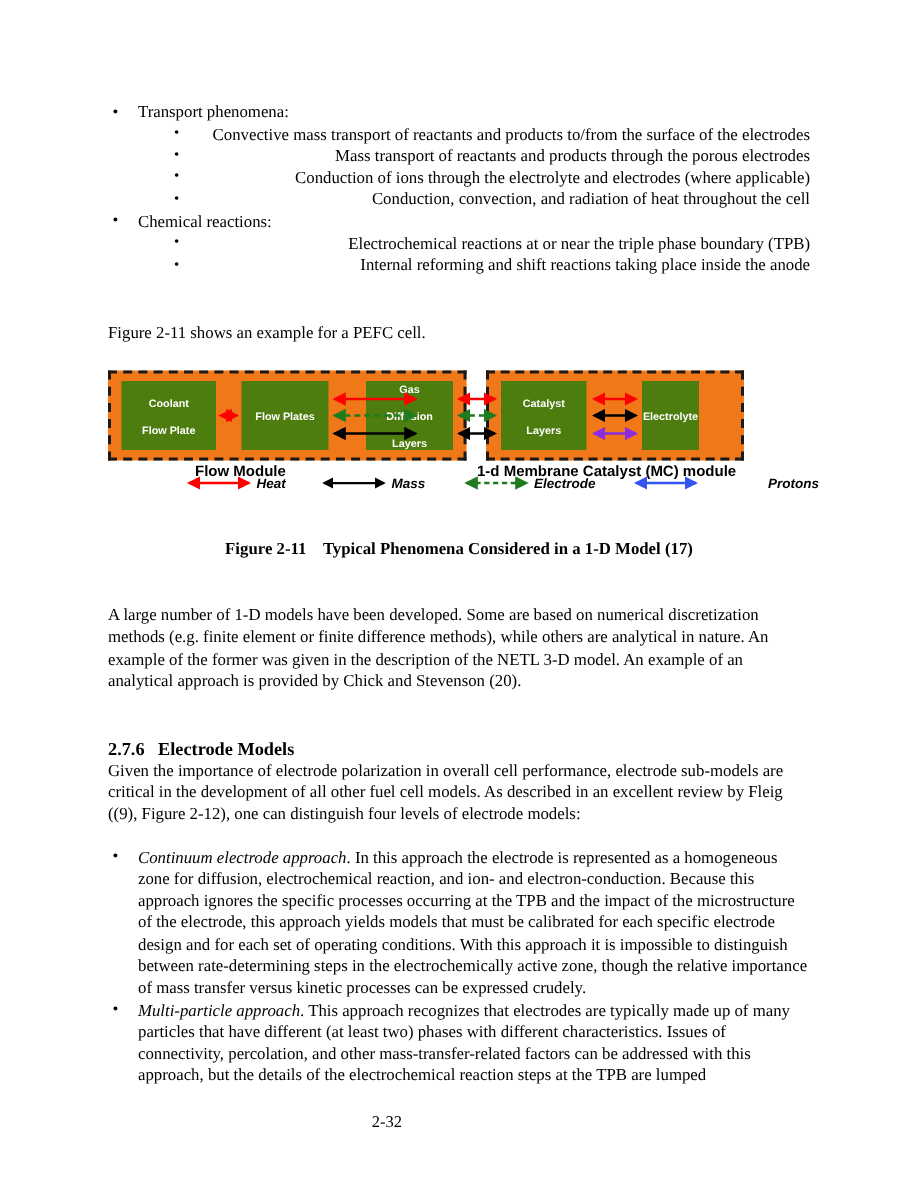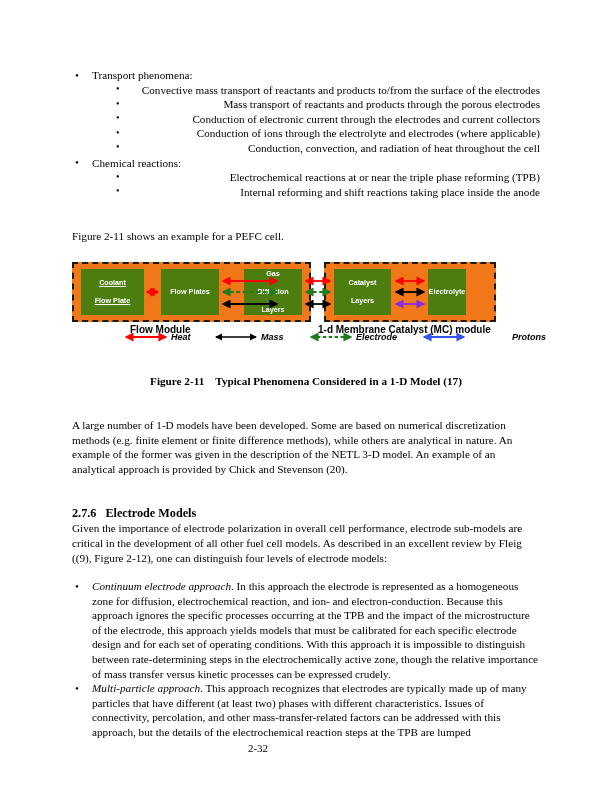--- a/index.html
+++ b/index.html
@@ -186,31 +186,30 @@
 <div class="page">
   <div class="content">
 
     <ul class="lvl1">
       <li>
         <span>Transport phenomena:</span>
         <div class="sub-wrap">
           <ul class="lvl2">
             <li><span>Convective mass transport of reactants and products to/from the surface of the electrodes</span></li>
             <li><span>Mass transport of reactants and products through the porous electrodes</span></li>
-            <li><span>Conduction of electronic current through the electrodes and current collectors</span></li>
             <li><span>Conduction of ions through the electrolyte and electrodes (where applicable)</span></li>
             <li><span>Conduction, convection, and radiation of heat throughout the cell</span></li>
           </ul>
         </div>
       </li>
       <li>
         <span>Chemical reactions:</span>
         <div class="sub-wrap">
           <ul class="lvl2">
-            <li><span>Electrochemical reactions at or near the triple phase reforming (TPB)</span></li>
+            <li><span>Electrochemical reactions at or near the triple phase boundary (TPB)</span></li>
             <li><span>Internal reforming and shift reactions taking place inside the anode</span></li>
           </ul>
         </div>
       </li>
     </ul>
 
     <div class="gap-18"></div>
     <div class="gap-12"></div>
 
     <p class="body">Figure 2-11 shows an example for a PEFC cell.</p>
@@ -218,21 +217,21 @@
     <div class="gap-18"></div>
 
     <div class="figure-block">
 
       <div class="diagram">
 
         <div class="module" style="left:0px; width:239px;"></div>
 
         <div class="module" style="left:252px; width:172px;"></div>
 
-        <div class="cell" style="left:9px; top:7px; width:63px; height:46px;text-decoration:underline;">
+        <div class="cell" style="left:9px; top:7px; width:63px; height:46px;">
           <span>
             <span>Coolant</span><br>
             <span>Flow Plate</span>
           </span>
         </div>
 
         <div class="cell" style="left:89px; top:7px; width:58px; height:46px;">
           <span>
             <span>Flow Plates</span>
           </span>

